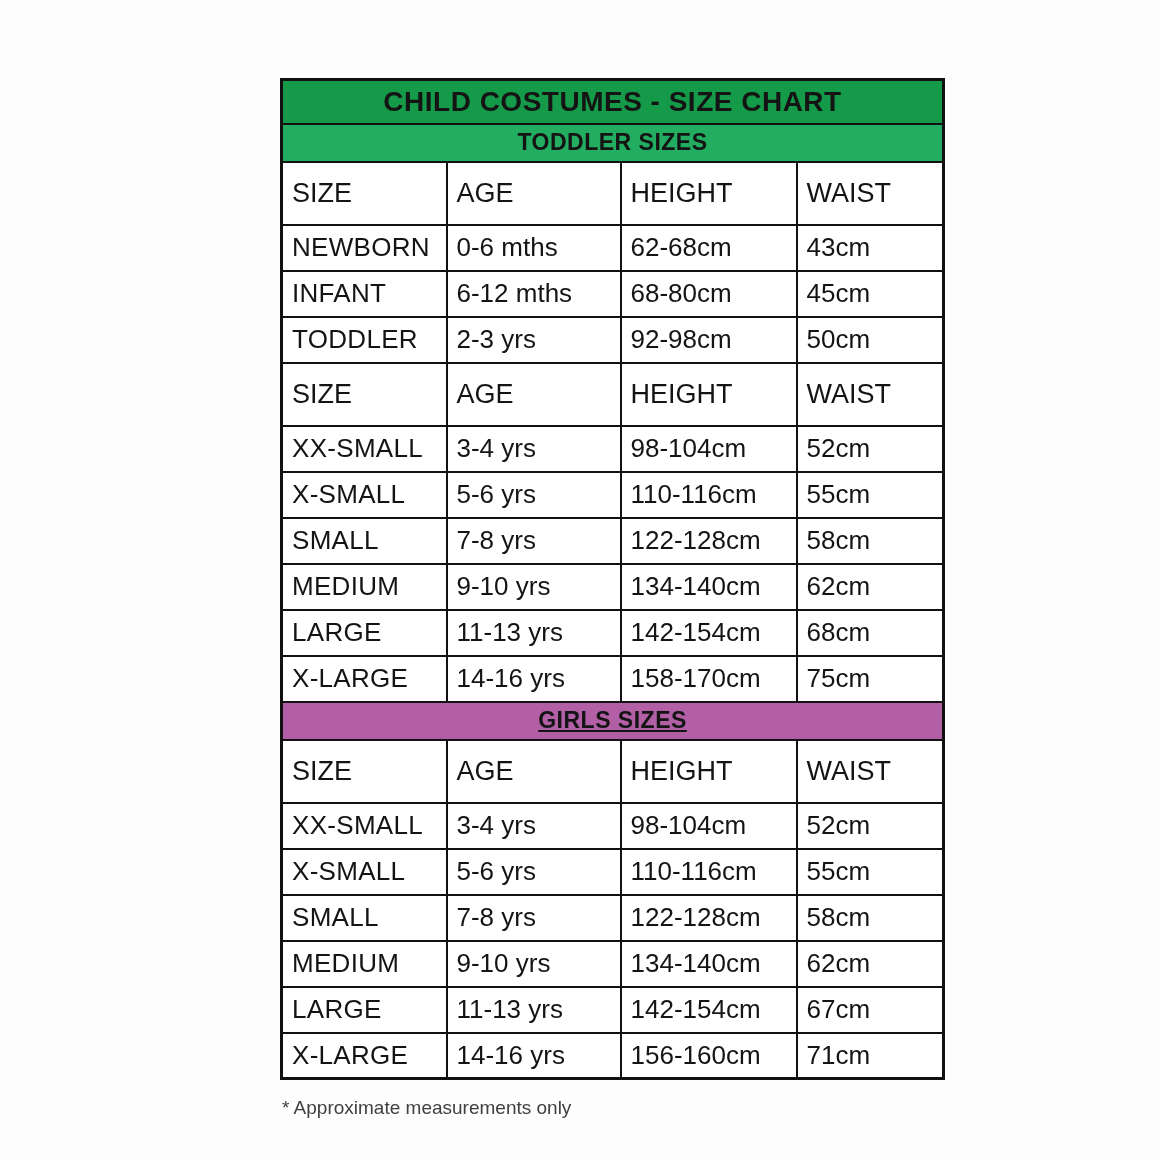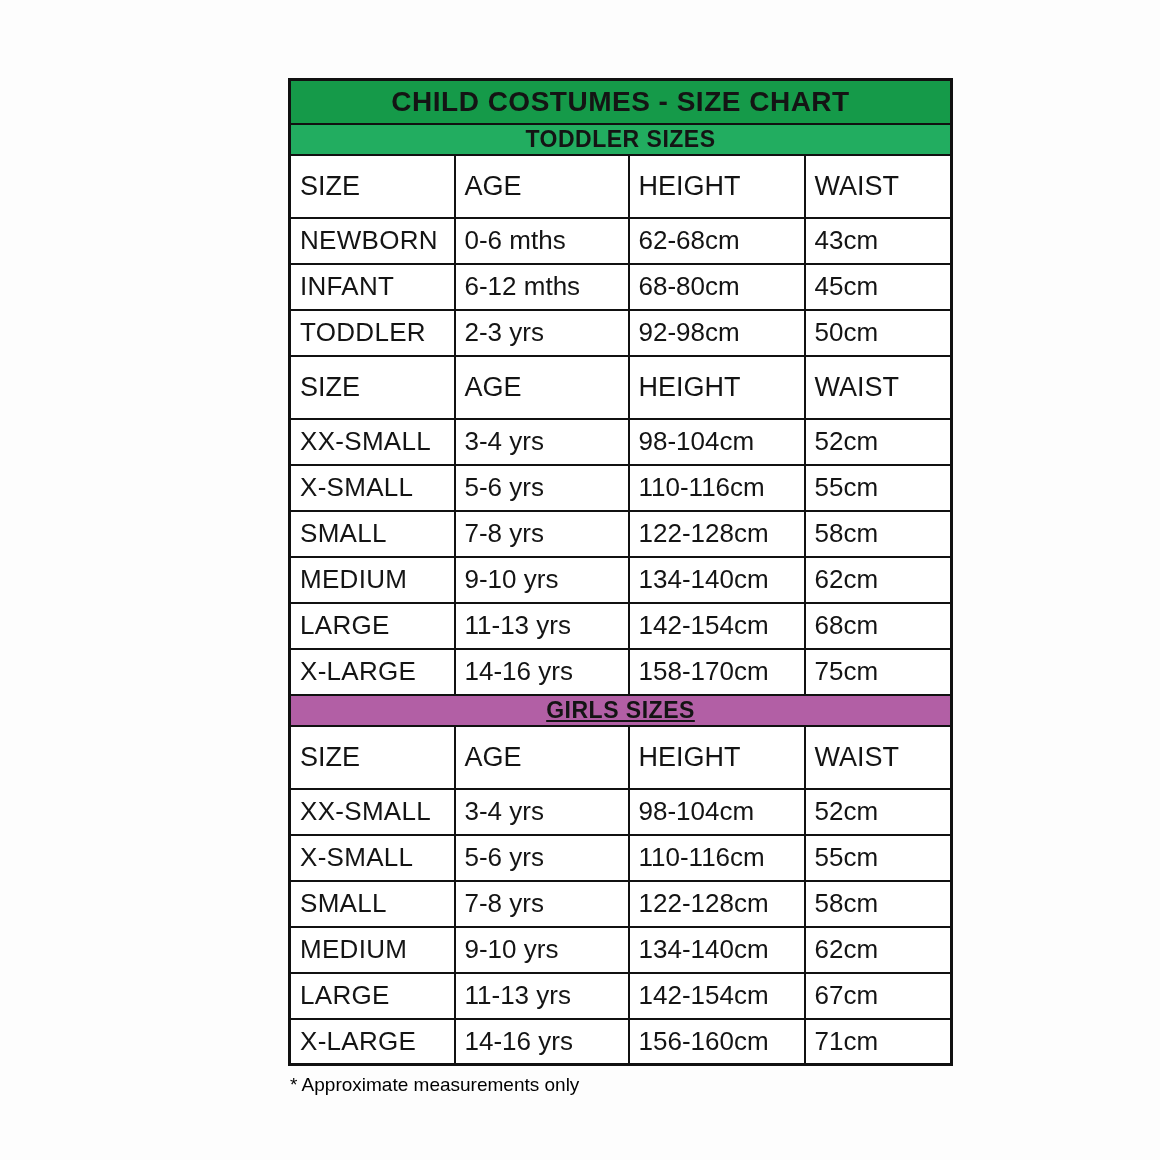--- a/index.html
+++ b/index.html
@@ -6,21 +6,21 @@
   html, body {
     margin: 0;
     width: 1160px;
     height: 1160px;
     background: #fdfdfd;
     font-family: "Liberation Sans", sans-serif;
     color: #141414;
   }
   .chart-wrap {
     position: absolute;
-    left: 268px;
+    left: 260px;
     top: 78px;
     width: 662px;
     padding-left: 20px;
   }
   table.size-chart {
     border-collapse: collapse;
     table-layout: fixed;
     width: 662px;
     border: 3px solid #111;
   }
@@ -35,37 +35,37 @@
   }
   tr.title-row td {
     height: 44px;
     text-align: center;
     font-weight: bold;
     font-size: 28px;
     letter-spacing: 0.5px;
     padding: 0;
   }
   tr.band-row td {
-    height: 31px;
+    height: 38px;
     text-align: center;
     font-weight: bold;
     font-size: 23px;
     letter-spacing: 0.5px;
     padding: 0;
   }
   tr.head-row td {
     height: 63px;
     font-size: 27px;
     font-weight: normal;
   }
   td.size-cell { font-weight: normal; letter-spacing: 0.3px; }
   .footnote {
-    margin-top: 8px;
+    margin-top: 17px;
     font-size: 19px;
-    color: #000000;
+    color: #404040;
     padding-left: 2px;
   }
 </style>
 </head>
 <body>
 
 <div class="chart-wrap">
   <table class="size-chart">
     <colgroup>
       <col style="width:165px">

